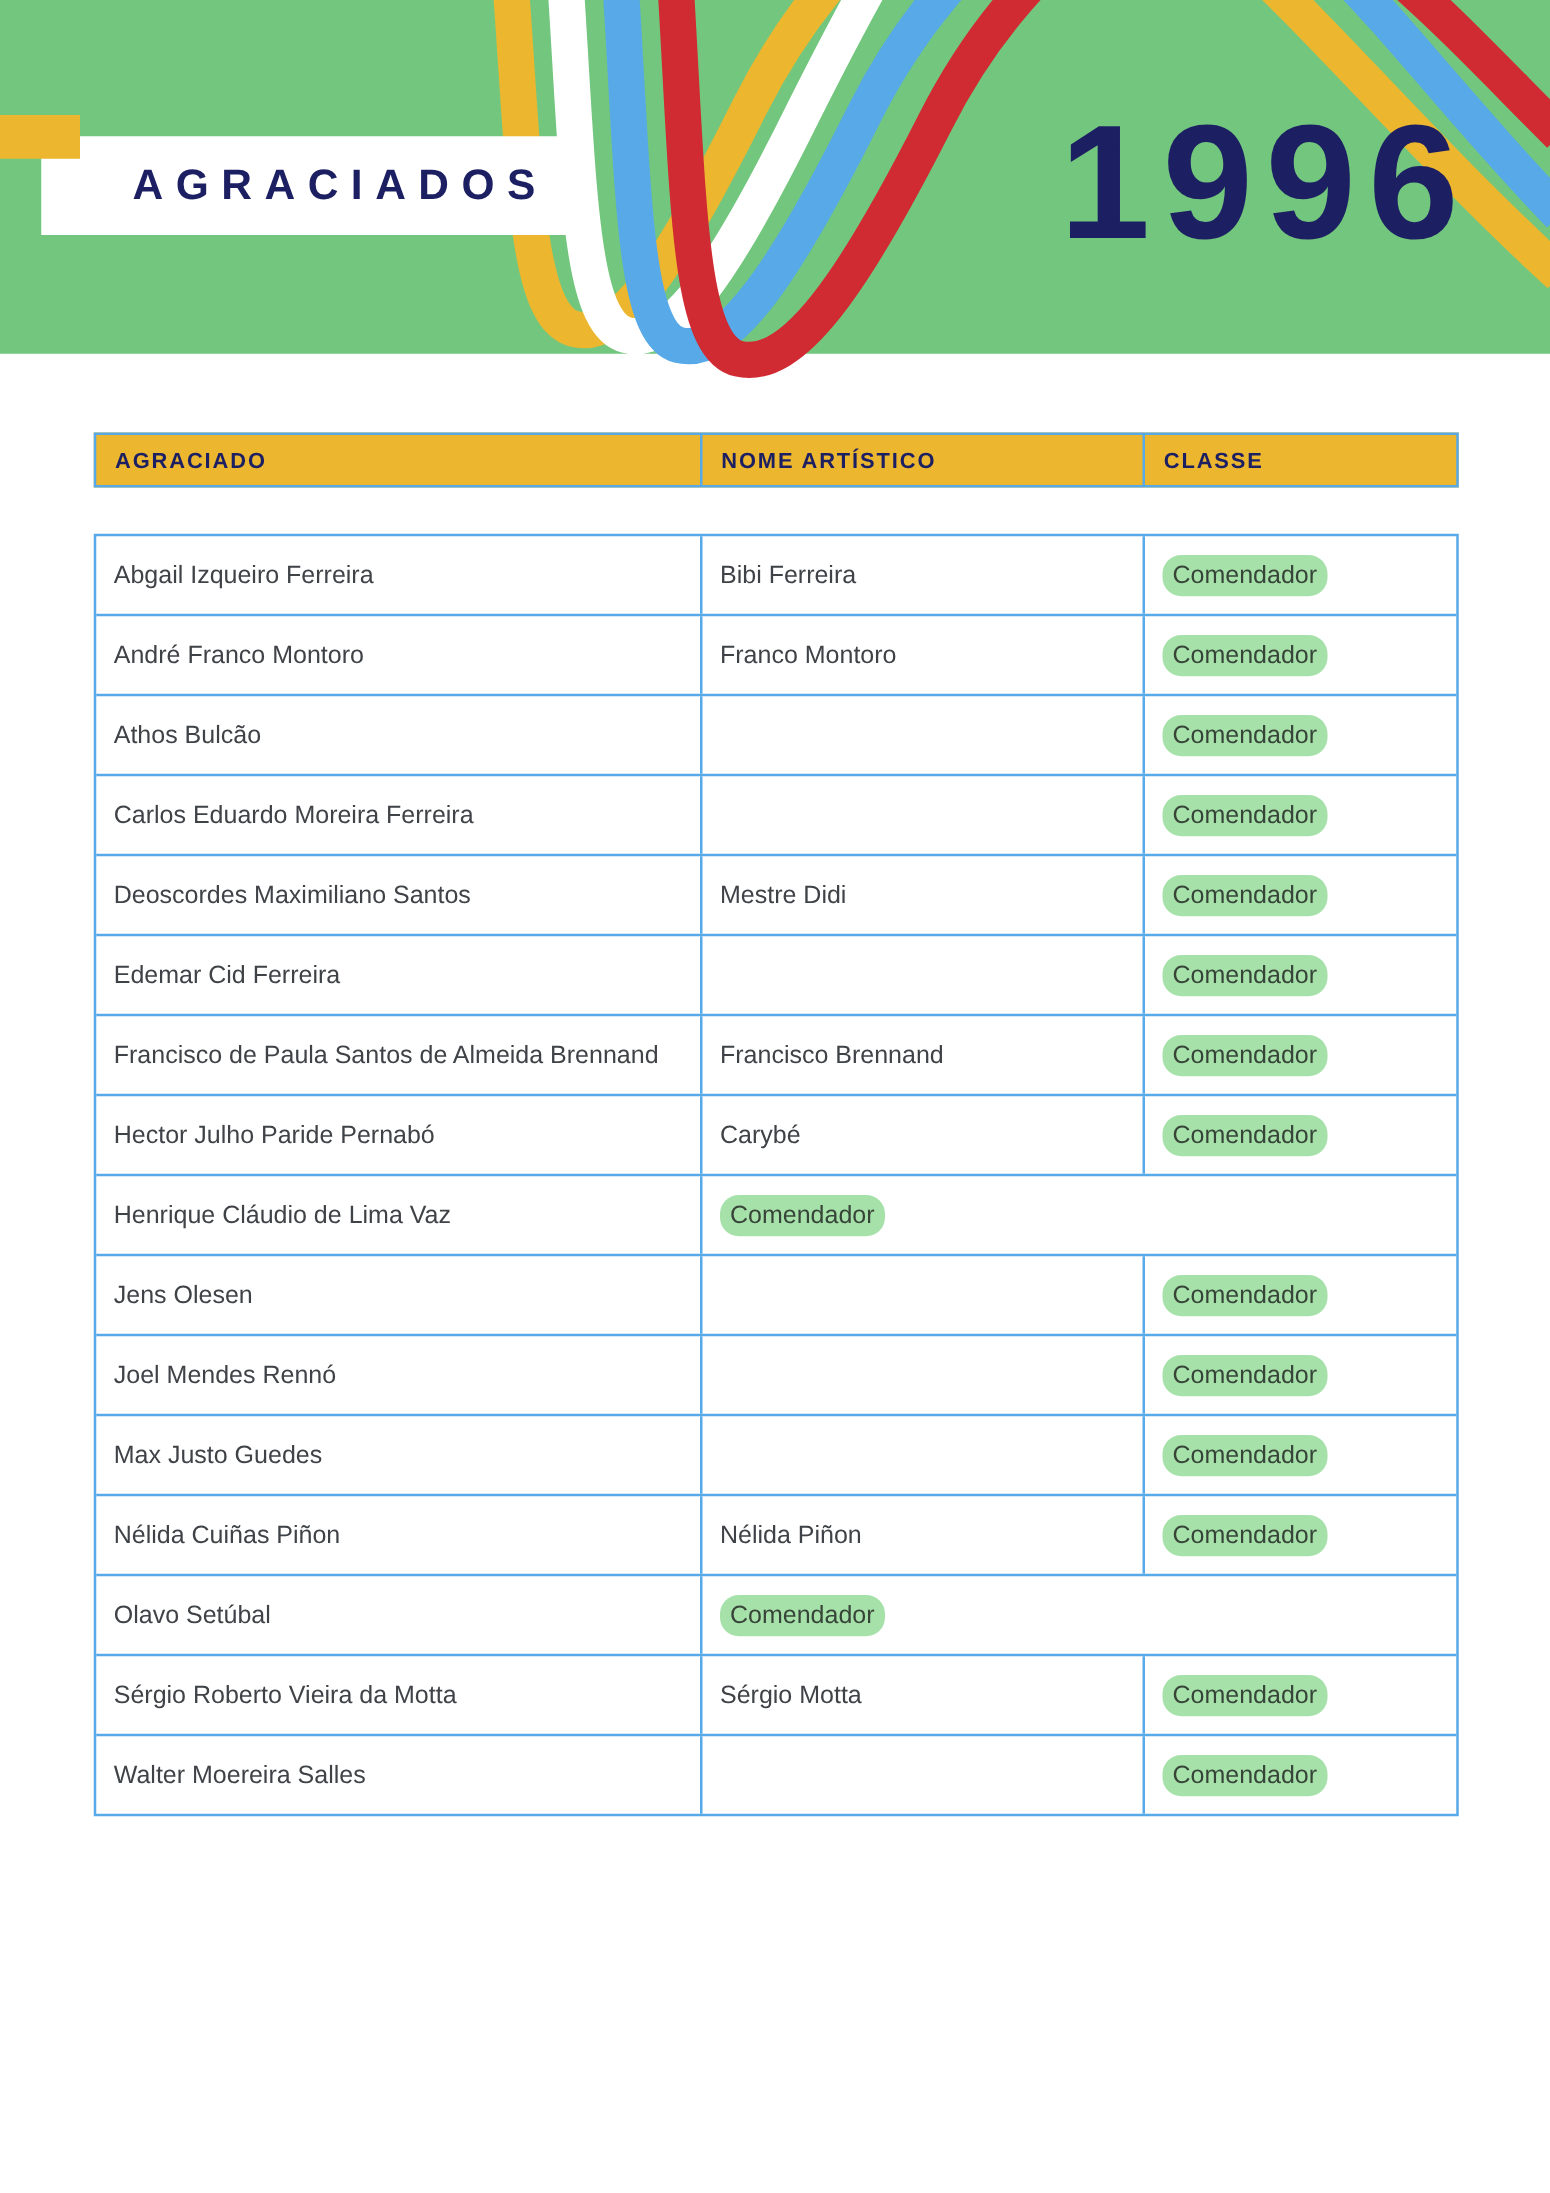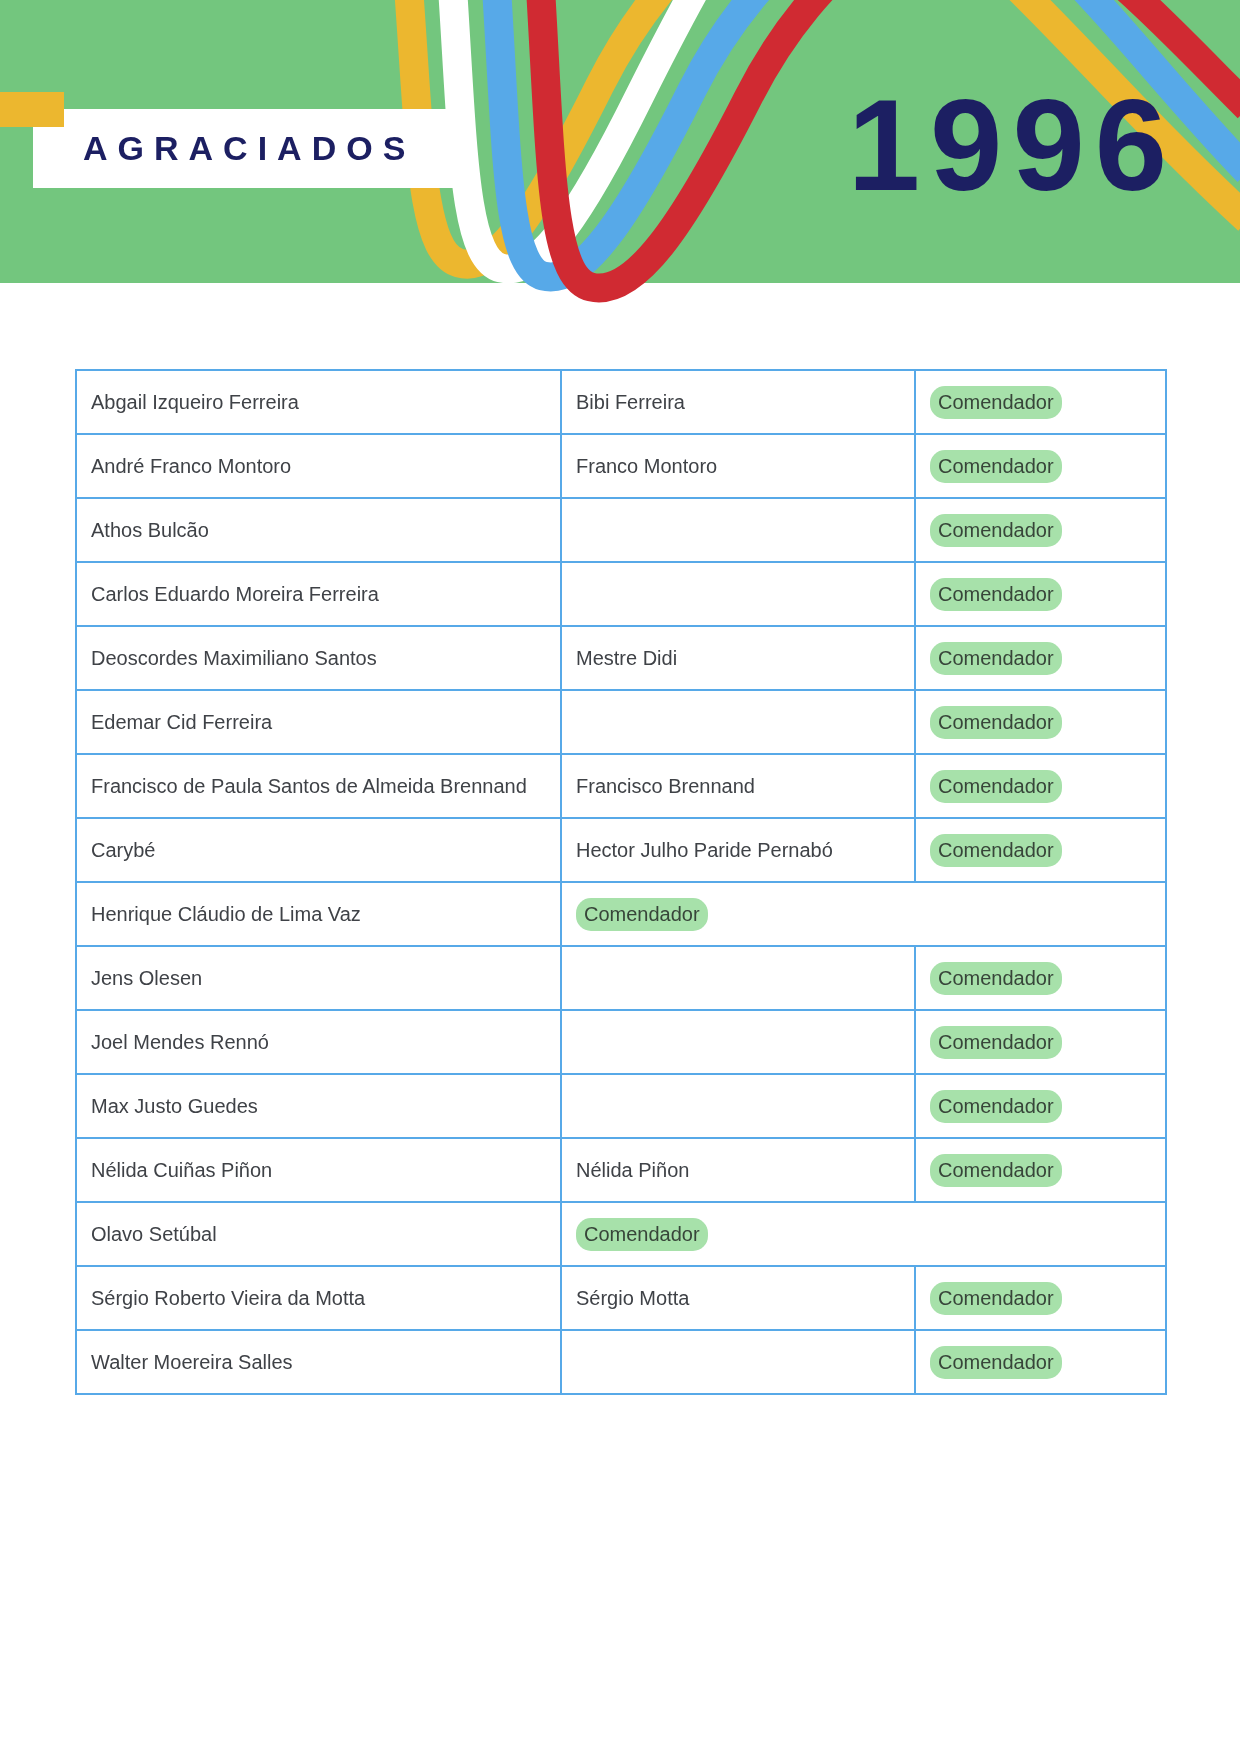--- a/index.html
+++ b/index.html
@@ -18,21 +18,21 @@
   .ribbons path{fill:none;stroke-width:29px;}
   .rib-yellow{stroke:var(--yellow);}
   .rib-white{stroke:#ffffff;}
   .rib-blue{stroke:var(--blue);}
   .rib-red{stroke:var(--red);}
   .title-box{
     position:absolute;left:33px;top:109px;width:424px;height:79px;
     background:#ffffff;display:flex;align-items:center;
   }
   .title{
-    margin:16px;padding-left:34px;font-size:34px;font-weight:bold;
+    margin:0;padding-left:73px;font-size:34px;font-weight:bold;
     letter-spacing:10px;color:var(--navy);white-space:nowrap;
   }
   .accent{position:absolute;left:0;top:92px;width:64px;height:35px;background:var(--yellow);}
   .year{
     position:absolute;top:80px;right:63px;font-size:130px;font-weight:bold;
     letter-spacing:10px;line-height:1;color:var(--navy);
   }
   
   .table-wrap{margin:14px 73px 0 75px;}
   .thead{
@@ -77,20 +77,25 @@
     <path class="rib-red" d="M 540,-20 C 551,160 550,277 591,287 C 634,297 682,228 748,98 C 815,-35 935,-128 1025,-83 C 1105,-43 1165,25 1248,108"></path>
   </svg>
   <div class="title-box">
     <h1 class="title">AGRACIADOS</h1>
   </div>
   <div class="accent"></div>
   <div class="year">1996</div>
 </header>
 
 <main class="table-wrap">
+  <div class="thead">
+    <div class="th">AGRACIADO</div>
+    <div class="th">NOME ARTÍSTICO</div>
+    <div class="th">CLASSE</div>
+  </div>
 
   <div class="tbody">
     <div class="trow">
       <div class="cell c1">Abgail Izqueiro Ferreira</div>
       <div class="cell c2">Bibi Ferreira</div>
       <div class="cell c3">
         <span class="badge">Comendador</span>
       </div>
     </div>
 
@@ -136,22 +141,22 @@
 
     <div class="trow">
       <div class="cell c1">Francisco de Paula Santos de Almeida Brennand</div>
       <div class="cell c2">Francisco Brennand</div>
       <div class="cell c3">
         <span class="badge">Comendador</span>
       </div>
     </div>
 
     <div class="trow">
+      <div class="cell c1">Hector Julho Paride Pernabó</div>
       <div class="cell c2">Carybé</div>
-      <div class="cell c1">Hector Julho Paride Pernabó</div>
       <div class="cell c3">
         <span class="badge">Comendador</span>
       </div>
     </div>
 
     <div class="trow">
       <div class="cell c1">Henrique Cláudio de Lima Vaz</div>
       <div class="cell c3">
         <span class="badge">Comendador</span>
       </div>

